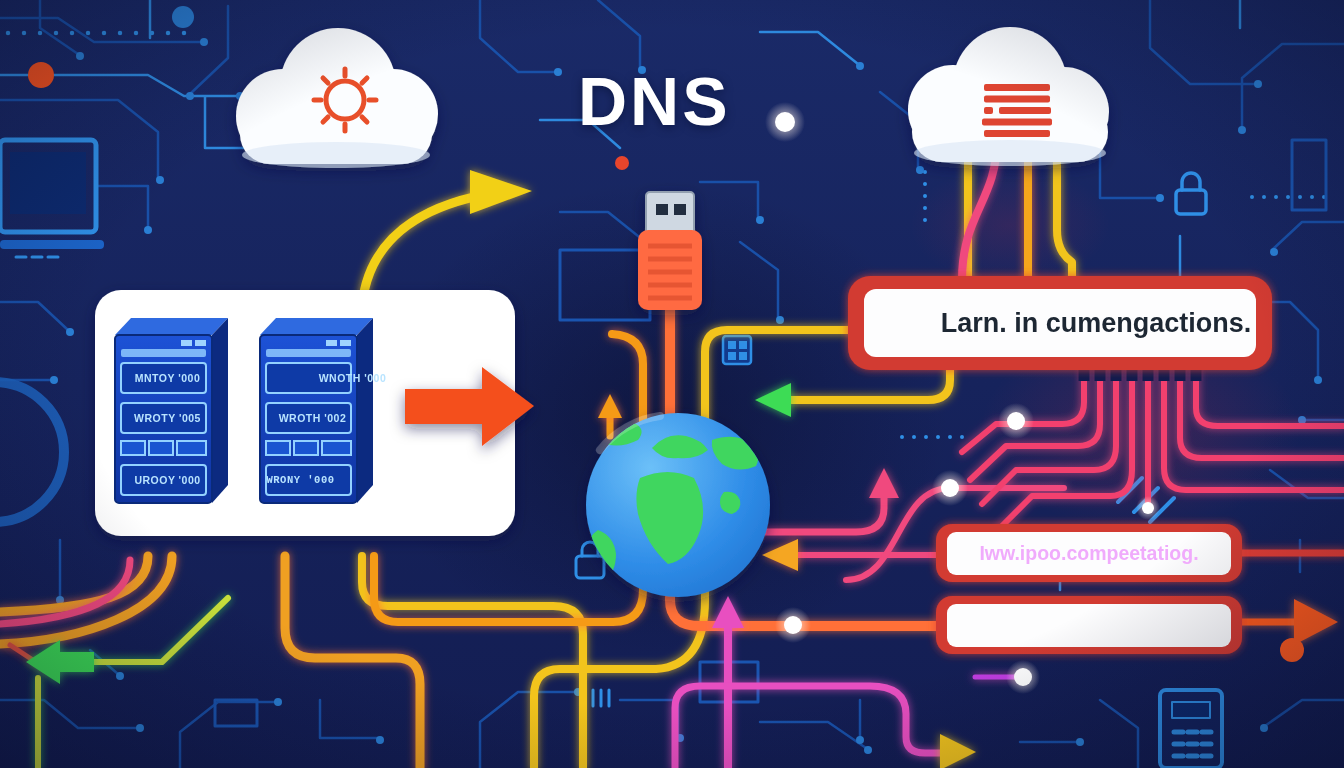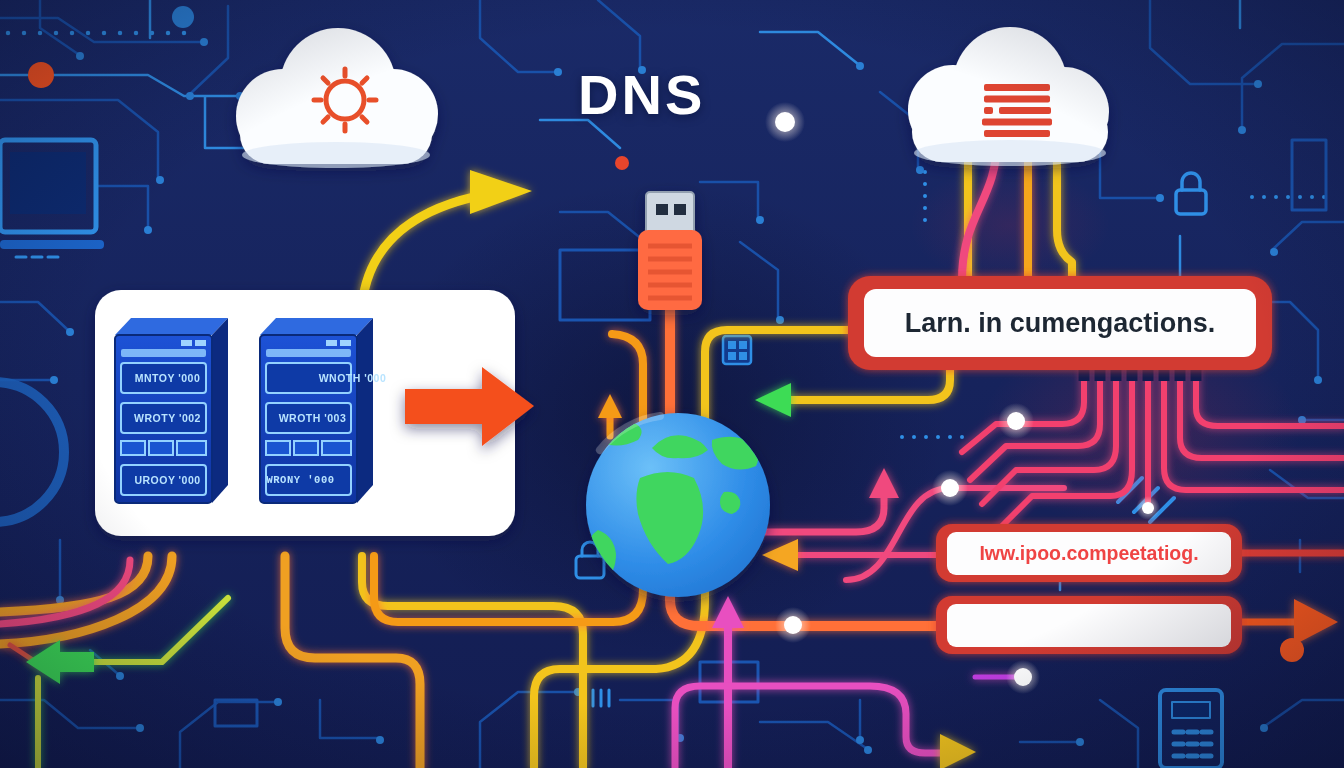--- a/index.html
+++ b/index.html
@@ -1,21 +1,21 @@
 <!DOCTYPE html>
 <html><head>
 <meta charset="utf-8">
 <style>
   html,body{margin:0;padding:0;background:#0d1540;}
   .stage{position:relative;width:1344px;height:768px;overflow:hidden;font-family:"Liberation Sans",sans-serif;background:#16235c;}
   .stage svg{position:absolute;left:0;top:0;}
   .overlay{position:absolute;pointer-events:none;}
-  .dns-title{left:578px;top:62px;font-size:56px;font-weight:800;color:#ffffff;letter-spacing:3px;text-shadow:0 2px 10px rgba(0,10,40,.5);}
-  .main-label{left:864px;top:293px;width:392px;height:60px;line-height:60px;font-size:27px;font-weight:600;color:#1d2733;text-align:center;white-space:nowrap;}
-  .url-label{left:947px;width:284px;height:43px;line-height:43px;font-size:19.5px;font-weight:600;color:#ef4444;text-align:center;white-space:nowrap;}
+  .dns-title{left:578px;top:62px;font-size:68px;font-weight:800;color:#ffffff;letter-spacing:3px;text-shadow:0 2px 10px rgba(0,10,40,.5);}
+  .main-label{left:864px;top:293px;width:392px;height:60px;line-height:60px;font-size:27px;font-weight:600;color:#1d2733;text-align:center;white-space:nowrap;padding-left:36px;}
+  .url-label{left:947px;width:284px;height:43px;line-height:43px;font-size:19.5px;font-weight:600;color:#f0abfc;text-align:center;white-space:nowrap;}
   .url-1{top:532px;}
   .url-2{top:604px;}
   .srv-row{width:93px;height:26px;line-height:26px;font-size:10.5px;font-weight:700;color:#b9e4ff;text-align:center;letter-spacing:.5px;white-space:nowrap;overflow:hidden;}
 </style>
 </head>
 <body>
 
 <div class="stage">
 <svg width="1344" height="768" viewBox="0 0 1344 768">
 <defs>
@@ -377,18 +377,18 @@
 </g>
 
 <rect width="1344" height="768" fill="url(#vign)" pointer-events="none"></rect>
 </svg>
 
 <div class="overlay dns-title">DNS</div>
 <div class="overlay main-label">Larn. in cumengactions.</div>
 <div class="overlay url-label url-1">Iww.ipoo.compeetatiog.</div>
 
 <div class="overlay srv-row" style="left:121px;top:365px;">MNTOY '000</div>
-<div class="overlay srv-row" style="left:121px;top:405px;">WROTY '002</div>
+<div class="overlay srv-row" style="left:121px;top:405px;">WROTY '005</div>
 <div class="overlay srv-row" style="left:121px;top:467px;">UROOY '000</div>
 <div class="overlay srv-row" style="left:266px;top:365px;padding-left:40px;">WNOTH '000</div>
-<div class="overlay srv-row" style="left:266px;top:405px;">WROTH '003</div>
+<div class="overlay srv-row" style="left:266px;top:405px;">WROTH '002</div>
 <div class="overlay srv-row" style="left:254px;top:467px;font-family:Liberation Mono, monospace;">WRONY '000</div>
 </div>
 
 </body></html>

